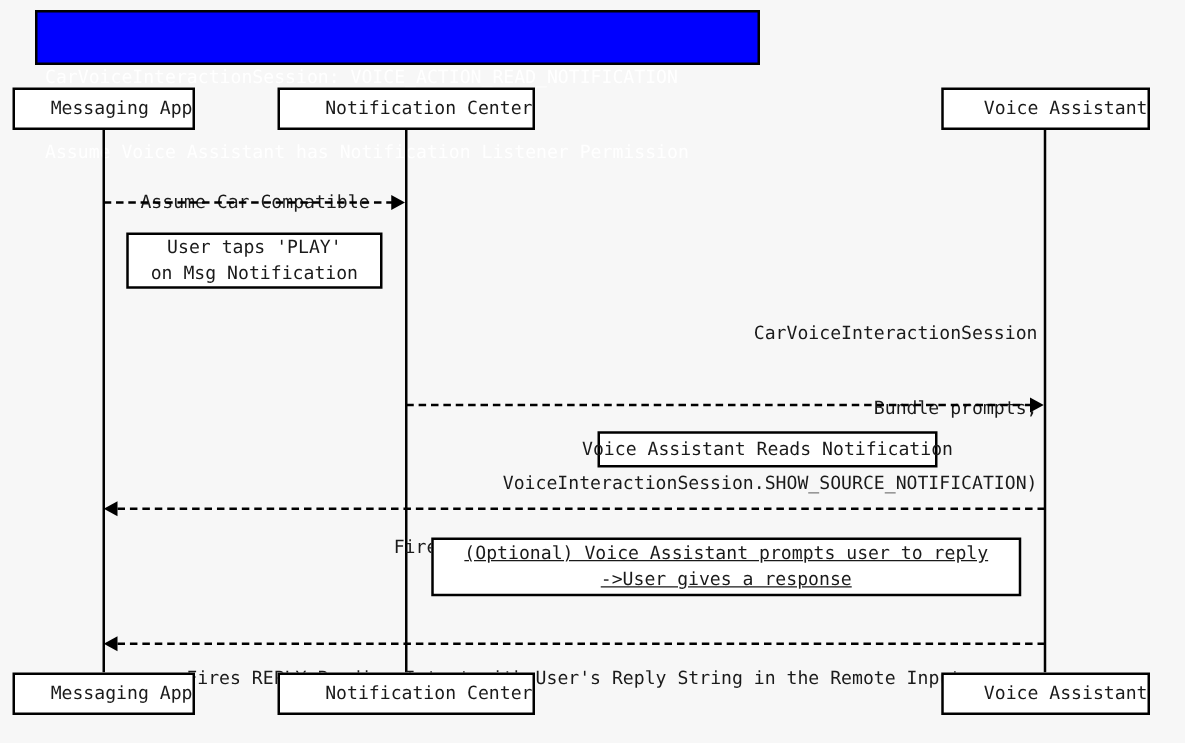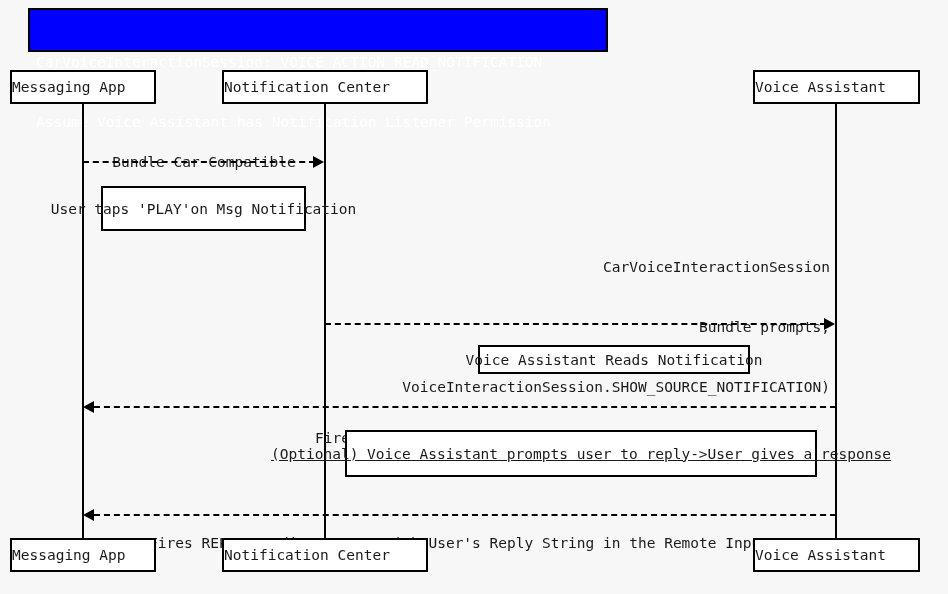--- a/index.html
+++ b/index.html
@@ -39,21 +39,21 @@
   
   .participant {
     position: absolute;
     box-sizing: border-box;
     background: #ffffff;
     border: 2px solid #000000;
     color: #1a1a1a;
     font-size: 14.5px;
     display: flex;
     align-items: center;
-    justify-content: flex-start;
+    justify-content: flex-end;
     white-space: pre;
     height: 34px;
   }
 
   
   .lifeline {
     position: absolute;
     width: 2px;
     background: #000000;
   }
@@ -94,21 +94,21 @@
     box-sizing: border-box;
     background: #ffffff;
     border: 2px solid #000000;
     color: #1a1a1a;
     font-size: 14.5px;
     line-height: 21px;
     white-space: pre;
     text-align: center;
     padding-top: 1px;
     display: flex;
-    flex-direction: row;
+    flex-direction: column;
     align-items: center;
     justify-content: center;
   }
   .note-line { display: block; }
 </style>
 </head>
 <body>
 
 <div id="canvas">
 
@@ -125,21 +125,21 @@
     <span>Messaging App</span>
   </div>
   <div class="participant" style="left:222px; top:70px; width:206px;">
     <span>Notification Center</span>
   </div>
   <div class="participant" style="left:753px; top:70px; width:167px;">
     <span>Voice Assistant</span>
   </div>
 
   <div class="msg-label" style="left:58px; top:112px; width:292px;">
-    <span class="note-line">Bundle Car Compatible</span>
+    <span class="note-line">Assume Car Compatible</span>
     <span class="note-line">Messaging Notification</span>
   </div>
   <div class="msg" style="left:83px; top:161px; width:232px;"></div>
   <div class="arrowhead right" style="left:313px; top:156px;"></div>
 
   <div class="note" style="left:101px; top:186px; width:205px; height:45px;">
     <span class="note-line">User taps 'PLAY'</span>
     <span class="note-line">on Msg Notification</span>
   </div>
 

